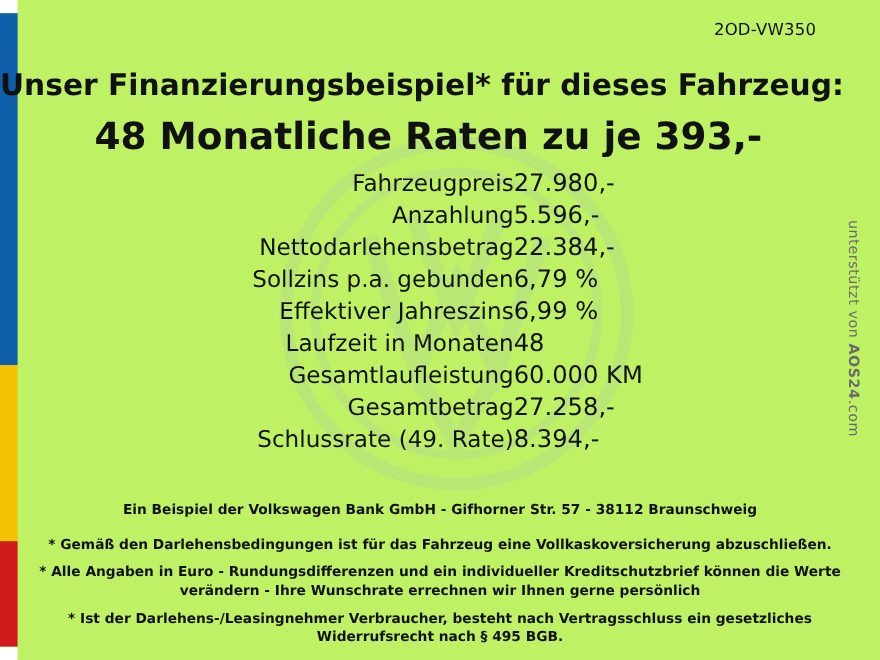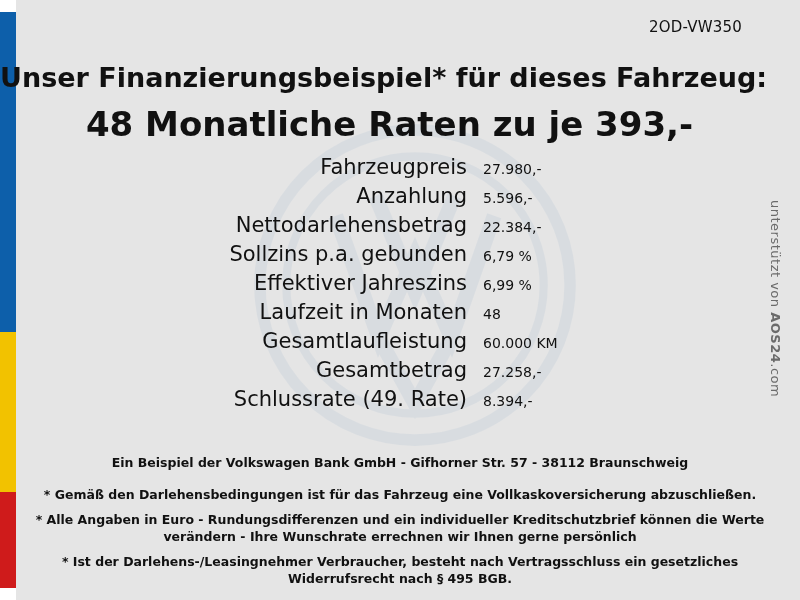--- a/index.html
+++ b/index.html
@@ -10,21 +10,21 @@
     width: 800px;
     height: 600px;
     background: #ffffff;
     font-family: "DejaVu Sans", "Liberation Sans", sans-serif;
     overflow: hidden;
   }
   .page {
     position: relative;
     width: 800px;
     height: 600px;
-    background: #e5e5e5;
+    background: #bef264;
     overflow: hidden;
   }
   
   .edge-bar {
     position: absolute;
     left: 0;
     top: 0;
     width: 16px;
     height: 600px;
     display: flex;
@@ -91,24 +91,23 @@
     height: 29px;
     text-align: right;
   }
   .row .label {
     width: 295px;
     font-size: 21px;
     color: #111;
     white-space: nowrap;
   }
   .row .value {
-    font-size: 14px;
+    font-size: 22px;
     color: #111;
     white-space: nowrap;
-    margin-left: 16px;
   }
 
   .vertical-brand {
     position: absolute;
     right: 10px;
     top: 200px;
     width: 30px;
     height: 260px;
     display: flex;
     align-items: flex-start;

